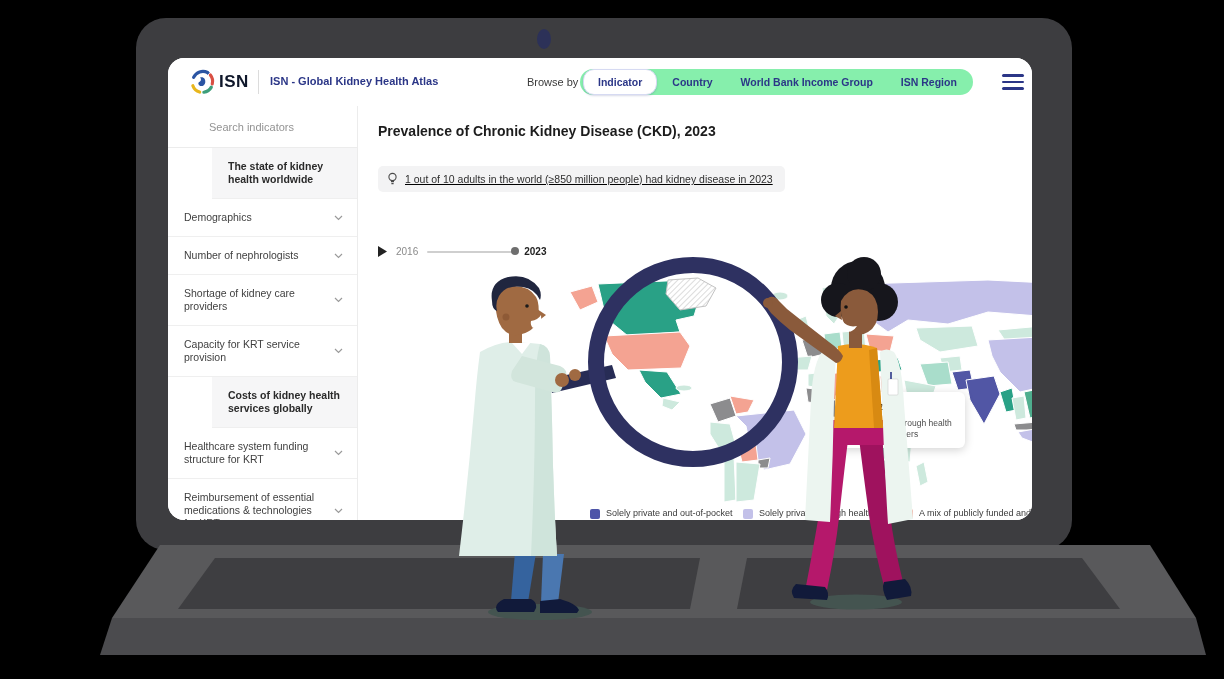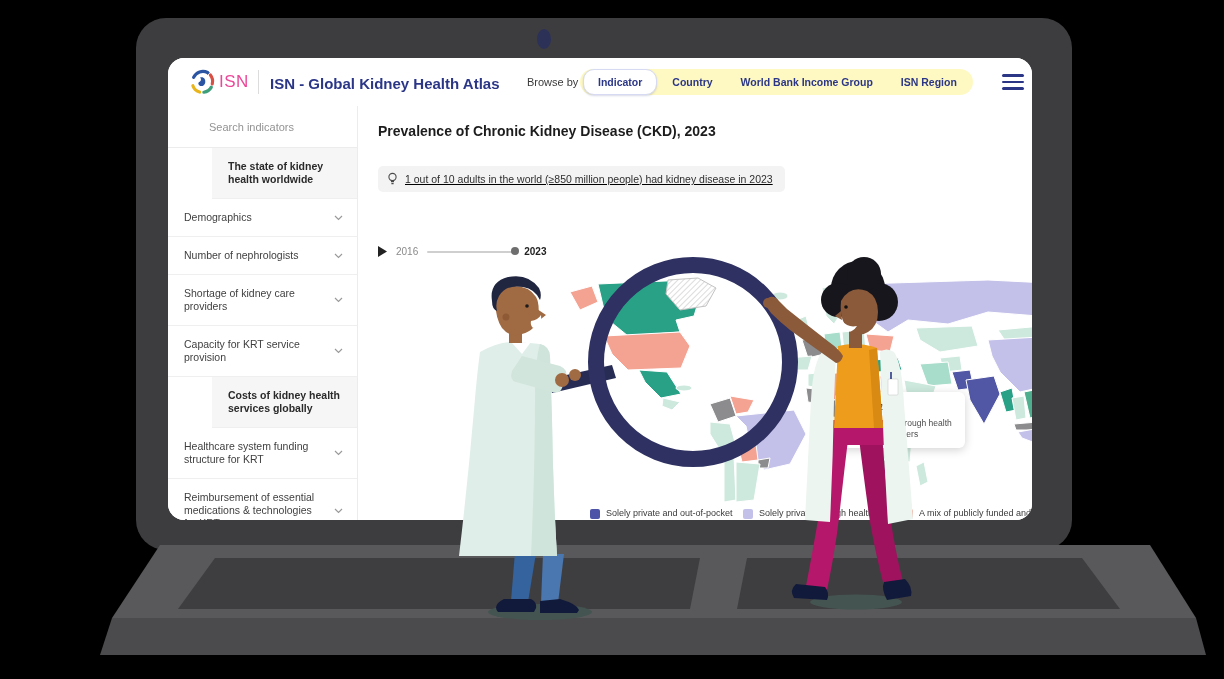--- a/index.html
+++ b/index.html
@@ -6,25 +6,25 @@
   #stage{position:relative;width:1224px;height:679px;background:#000;overflow:hidden;
          font-family:"Liberation Sans",sans-serif;-webkit-font-smoothing:antialiased;}
   .abs{position:absolute;}
   
   #bezel{left:136px;top:18px;width:936px;height:532px;background:#3d3d40;border-radius:30px;}
   #webcam{left:537px;top:29px;width:14px;height:20px;border-radius:50%;background:#2c3158;}
   #screen{left:168px;top:58px;width:864px;height:462px;background:#fff;border-radius:16px;overflow:hidden;}
   
   #appheader{left:0;top:0;width:864px;height:48px;border-bottom:1px solid #ececec;background:#fff;}
   #logo{left:20px;top:10px;width:28px;height:28px;}
-  #logo-text{left:51px;top:14px;font-size:17px;font-weight:400;color:#ec4899;letter-spacing:.5px;}
+  #logo-text{left:51px;top:14px;font-size:17px;font-weight:700;color:#0f172a;letter-spacing:.5px;}
   #logo-divider{left:90px;top:12px;width:1px;height:24px;background:#dcdcdc;}
-  #app-title{left:102px;top:17px;font-size:15px;font-weight:700;color:#2b3687;}
+  #app-title{left:102px;top:17px;font-size:11px;font-weight:700;color:#2b3687;}
   #browse-by{left:359px;top:18px;font-size:11px;color:#3a3a3a;}
-  #tabbar{left:412px;top:11px;height:26px;background:#fef9c3;border-radius:13px;display:flex;align-items:center;padding:0 2px;}
+  #tabbar{left:412px;top:11px;height:26px;background:#86efac;border-radius:13px;display:flex;align-items:center;padding:0 2px;}
   .tab{font-size:10.5px;font-weight:700;color:#2b3687;padding:0 14px;height:22px;line-height:22px;border-radius:11px;white-space:nowrap;cursor:pointer;}
   .tab.active{background:#fff;border:1px solid #d6daf2;box-shadow:0 1px 2px rgba(40,50,120,.18);height:24px;line-height:24px;margin:0 1px;}
   #hamburger{left:834px;top:16px;width:24px;height:16px;cursor:pointer;}
   #hamburger span{display:block;width:22px;height:2.6px;background:#2b3687;border-radius:2px;margin-bottom:4px;}
   
   #sidebar{left:0;top:48px;width:189px;height:414px;border-right:1px solid #ececec;background:#fff;}
   #sb-search{display:flex;align-items:flex-end;gap:23px;padding:14px 16px 13px 16px;border-bottom:1px solid #ececec;}
   #sb-search input{border:none;outline:none;font-size:11px;color:#555;width:130px;font-family:inherit;}
   #sb-search input::placeholder{color:#939393;}
   .sb-row{display:flex;align-items:center;justify-content:space-between;padding:12px 14px 12px 16px;border-bottom:1px solid #efefef;cursor:pointer;}

